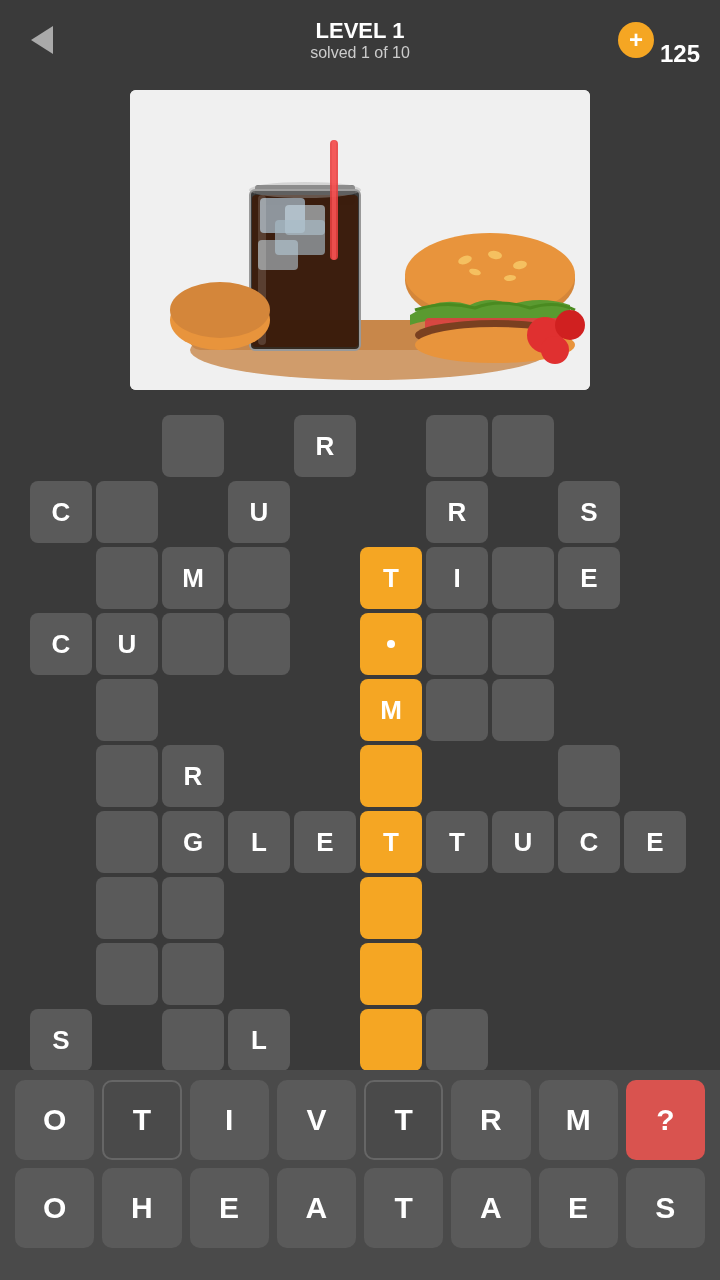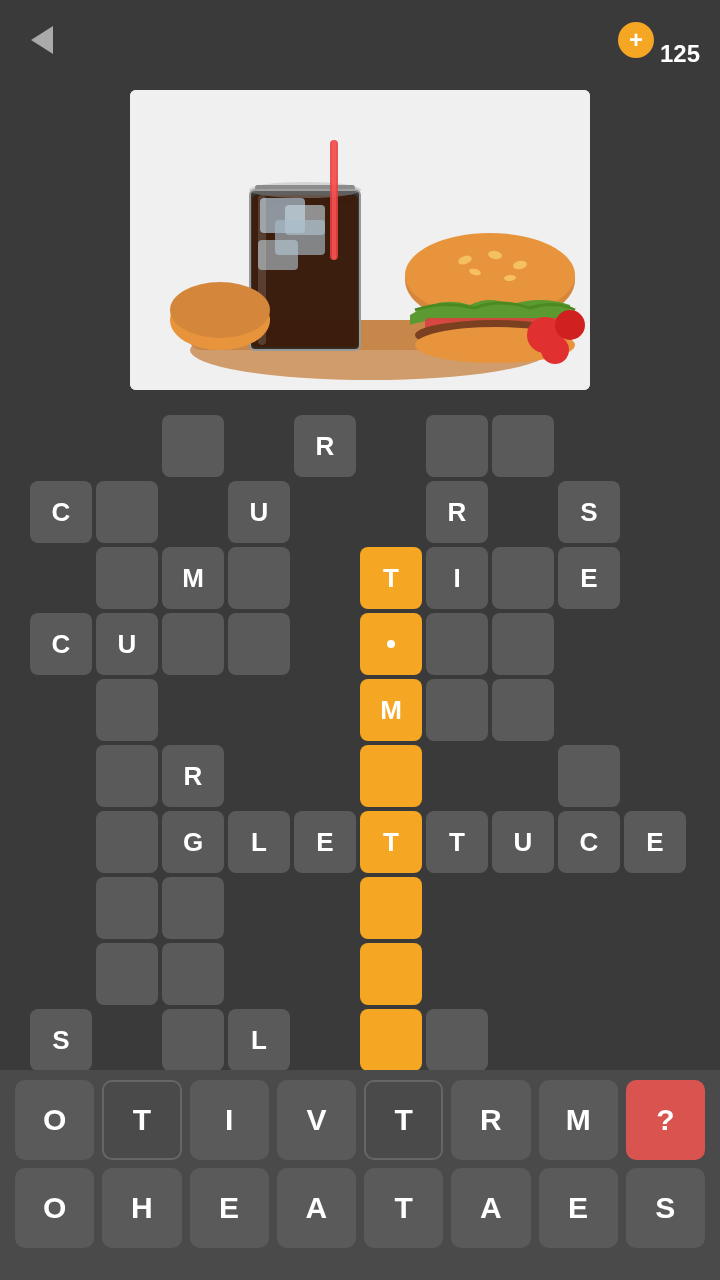--- a/index.html
+++ b/index.html
@@ -177,20 +177,24 @@
     .letter-btn-red {
       background: #d9534f;
     }
   </style>
 </head>
 <body>
 
 <div class="header">
   <div class="back-btn">
     <div class="back-icon"></div>
+  </div>
+  <div class="header-center">
+    <div class="level-title">LEVEL 1</div>
+    <div class="level-sub">solved 1 of 10</div>
   </div>
   <div class="coins-area">
     <div class="plus-btn">+</div>
     <div class="coins-count">125</div>
   </div>
 </div>
 
 <div class="image-area">
   <div class="game-image">
     <svg width="460" height="300" viewBox="0 0 460 300" xmlns="http://www.w3.org/2000/svg">

